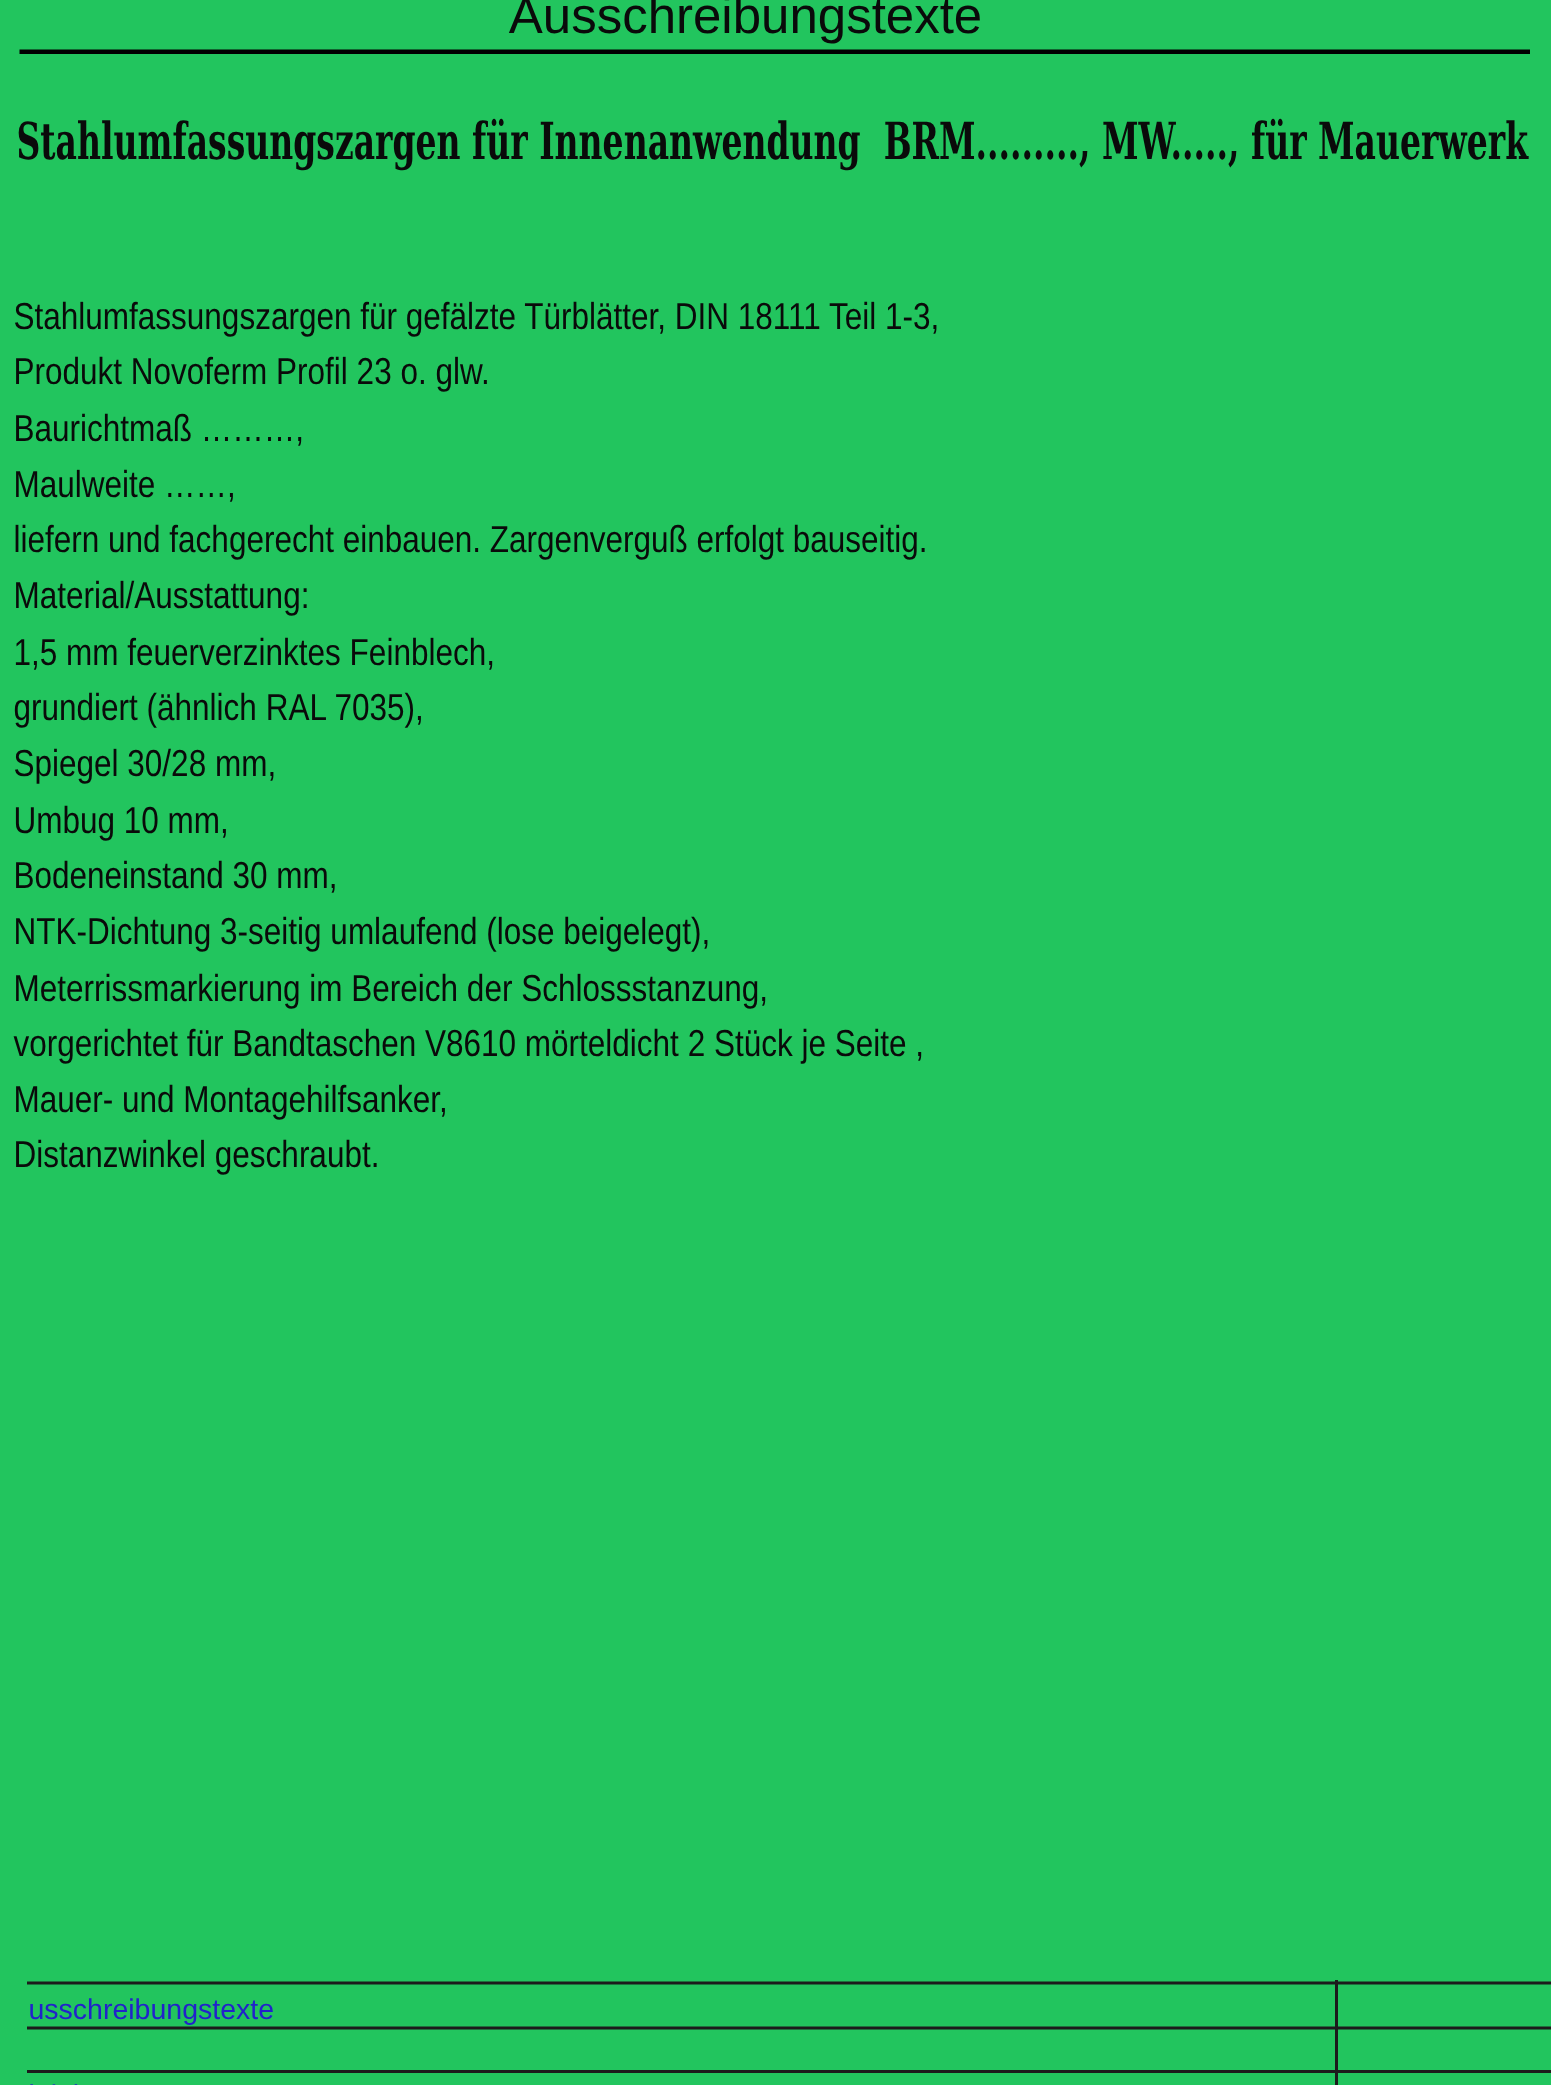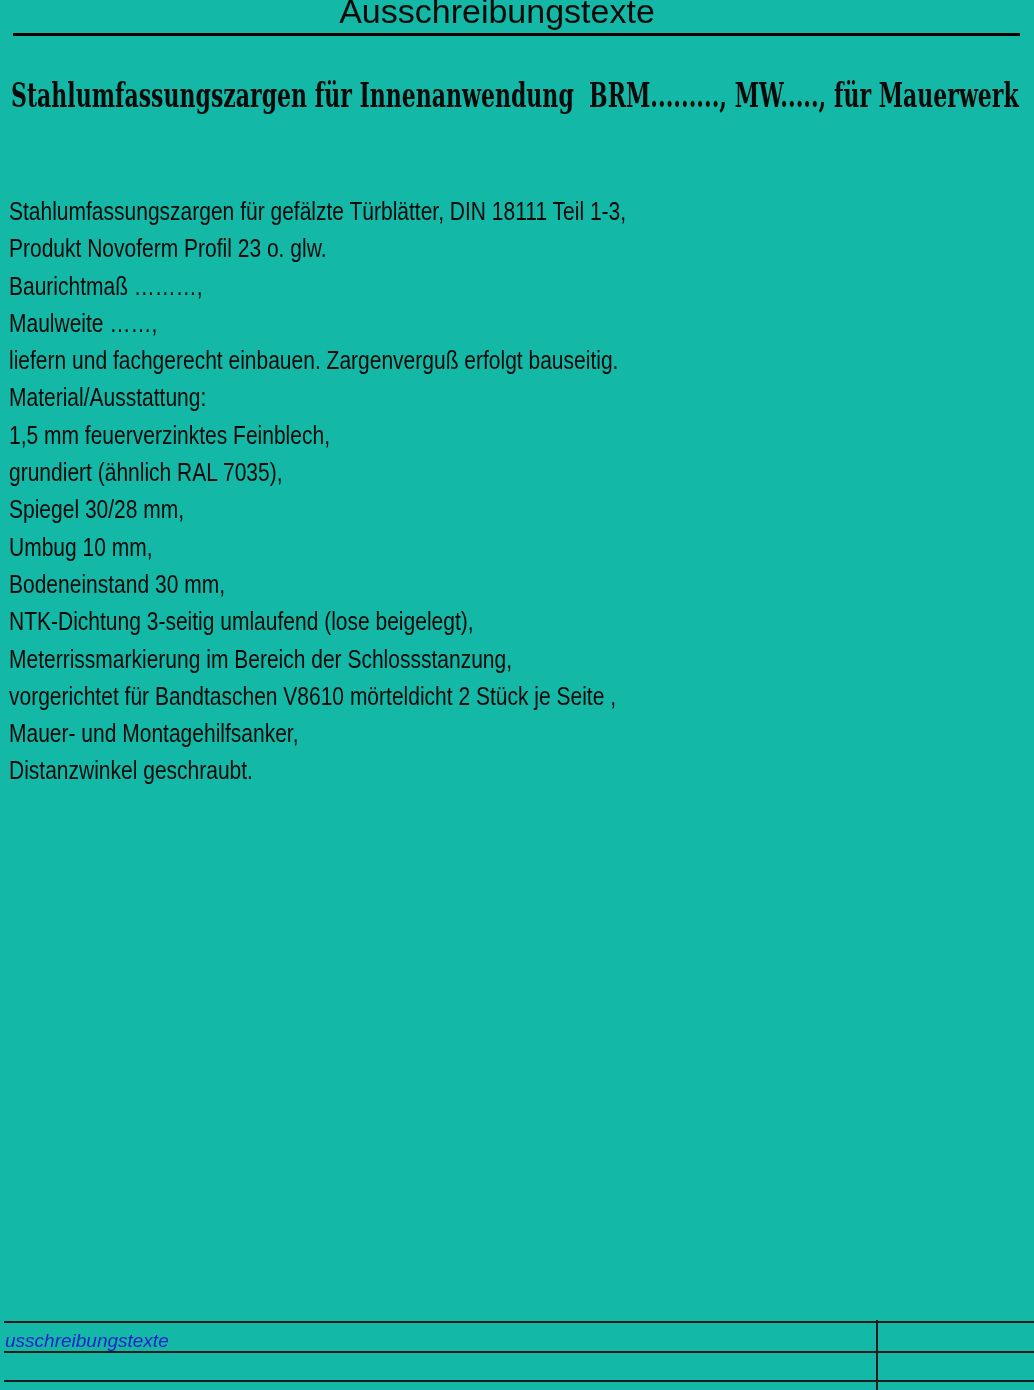--- a/index.html
+++ b/index.html
@@ -1,21 +1,21 @@
 <!DOCTYPE html>
 <html><head>
 <meta charset="utf-8">
 <style>
   * { margin: 0; padding: 0; box-sizing: border-box; }
   html, body { background: #ffffff; }
   .page {
     position: relative;
     width: 1034px;
     height: 1390px;
-    background: #14b8a6;
+    background: #22c55e;
     overflow: hidden;
     font-family: "Liberation Sans", sans-serif;
     color: #0a0a0a;
   }
 
   
   .doc-title {
     position: absolute;
     top: -8px;
     left: -20px;
@@ -63,21 +63,21 @@
     line-height: 37.3px;
     font-family: "Liberation Sans", sans-serif;
     font-size: 25px;
     white-space: pre;
     transform: scaleX(0.84);
     transform-origin: 0 50%;
     color: #0a0a0a;
   }
 
   
-  .footer-table { position: absolute; left: 4px; top: 1318px; width: 956px; height: 72px; font-style: italic; }
+  .footer-table { position: absolute; left: 18px; top: 1318px; width: 956px; height: 72px; }
   .ft-hline { position: absolute; left: 0; width: 1034px; height: 2px; background: #1c1c1c; }
   .ft-hline.l1 { top: 3px; }
   .ft-hline.l2 { top: 33px; }
   .ft-hline.l3 { top: 62px; }
   .ft-vline { position: absolute; left: 872px; top: 2px; width: 2px; height: 70px; background: #1c1c1c; }
   .ft-label {
     position: absolute;
     left: 1px;
     font-family: "Liberation Sans", sans-serif;
     font-size: 19px;

